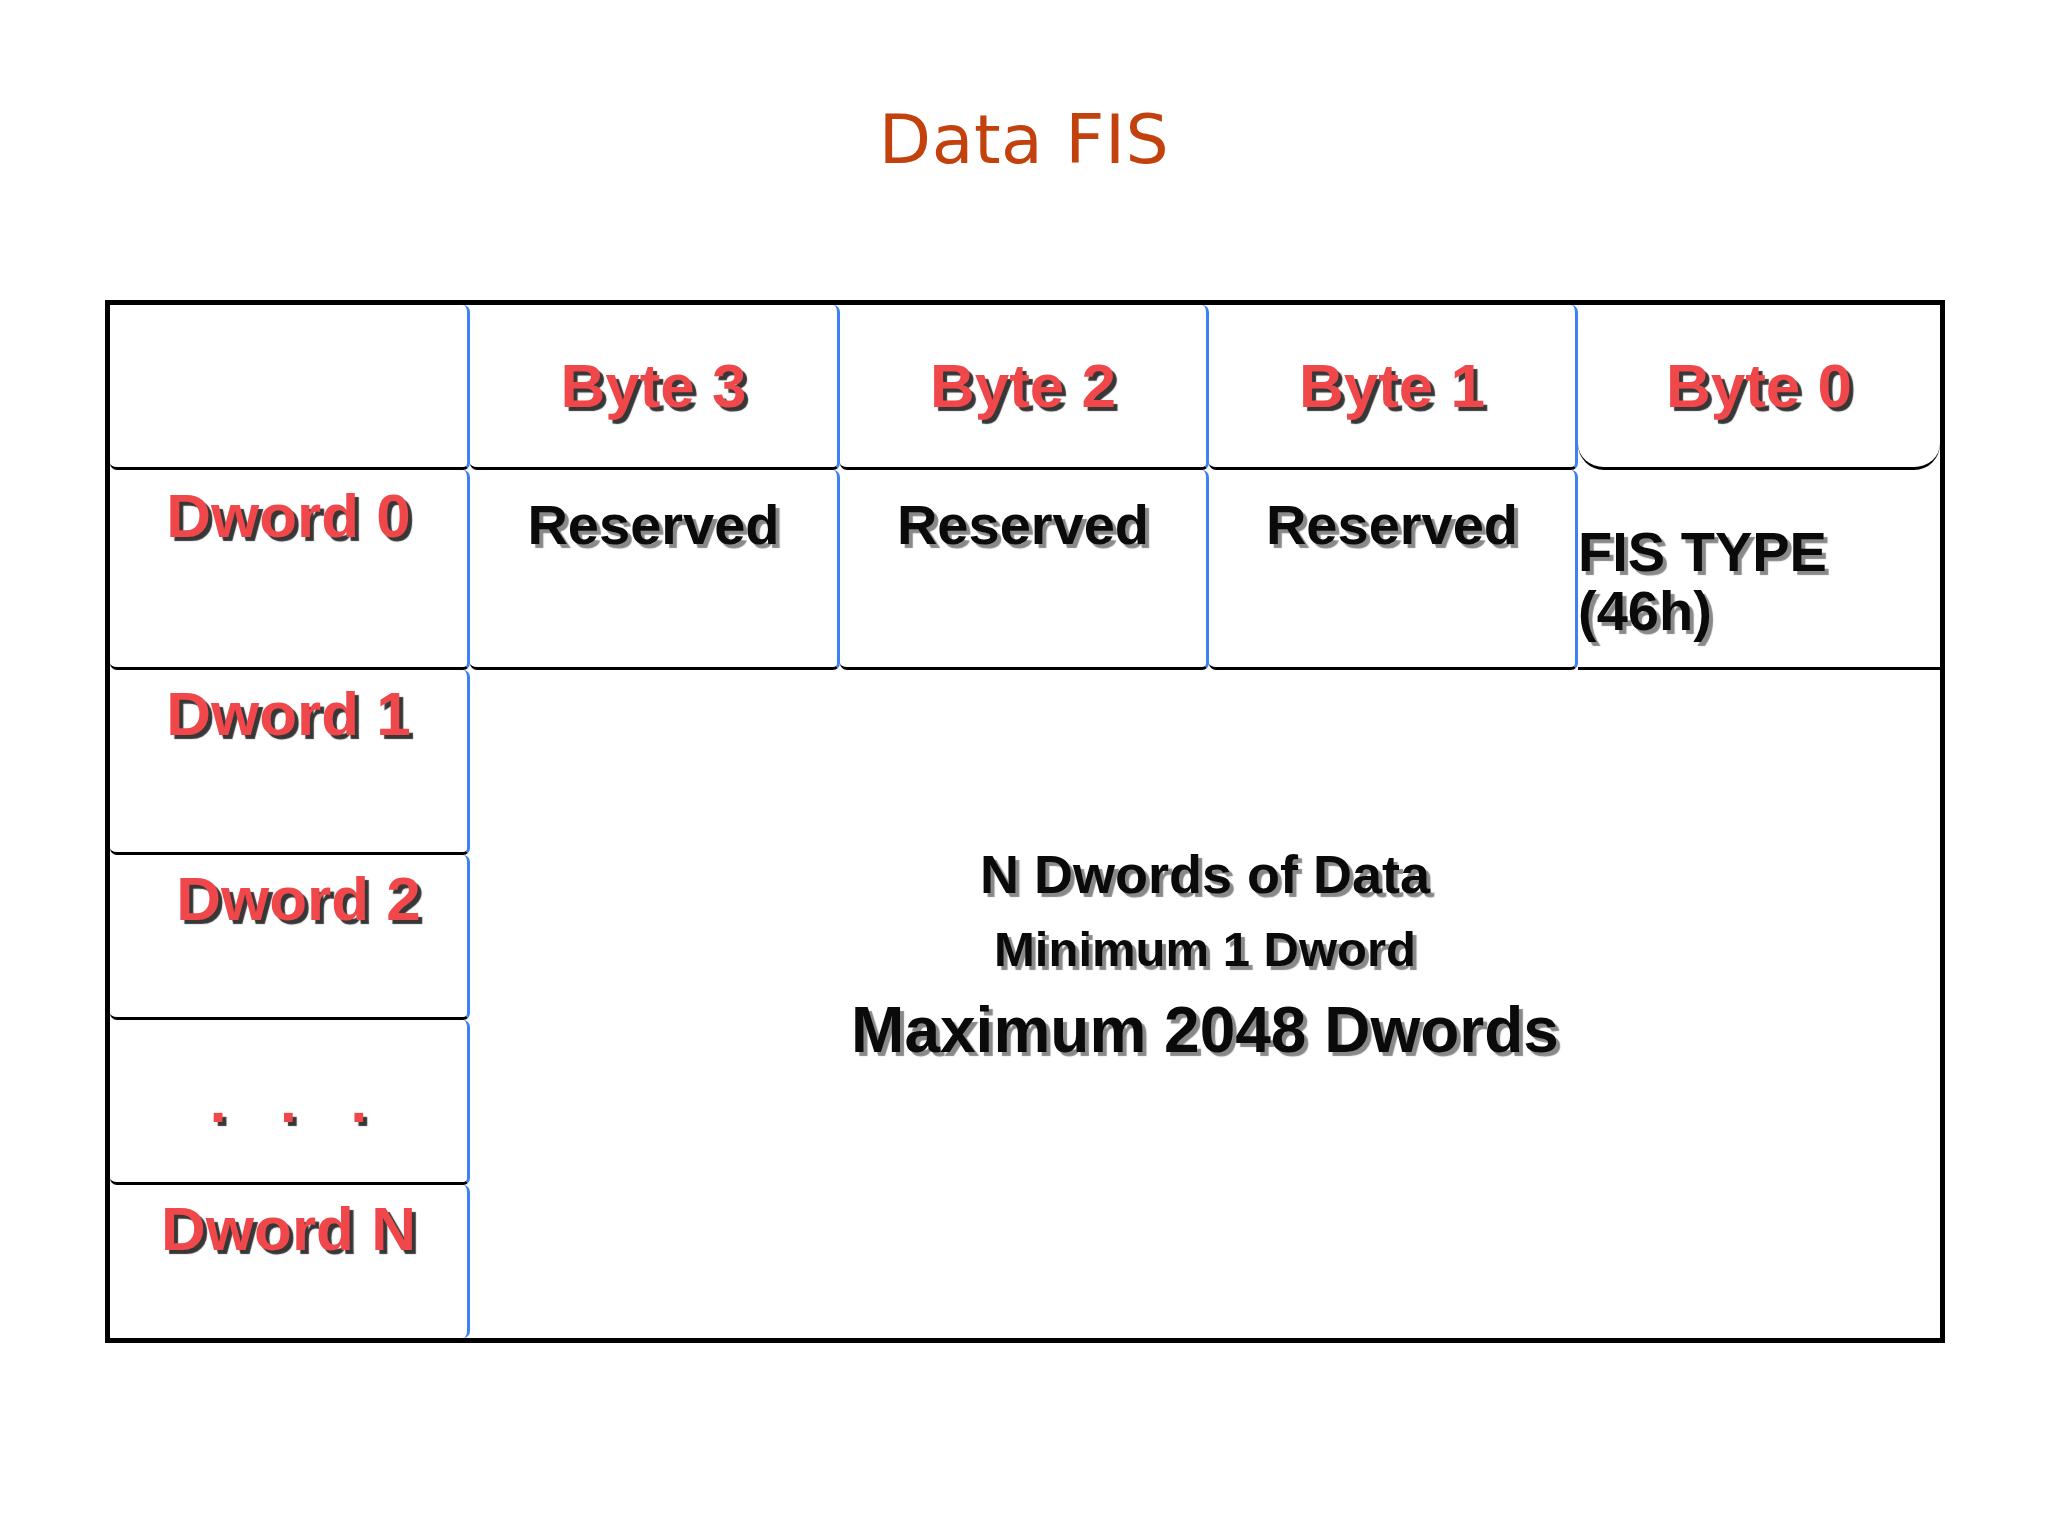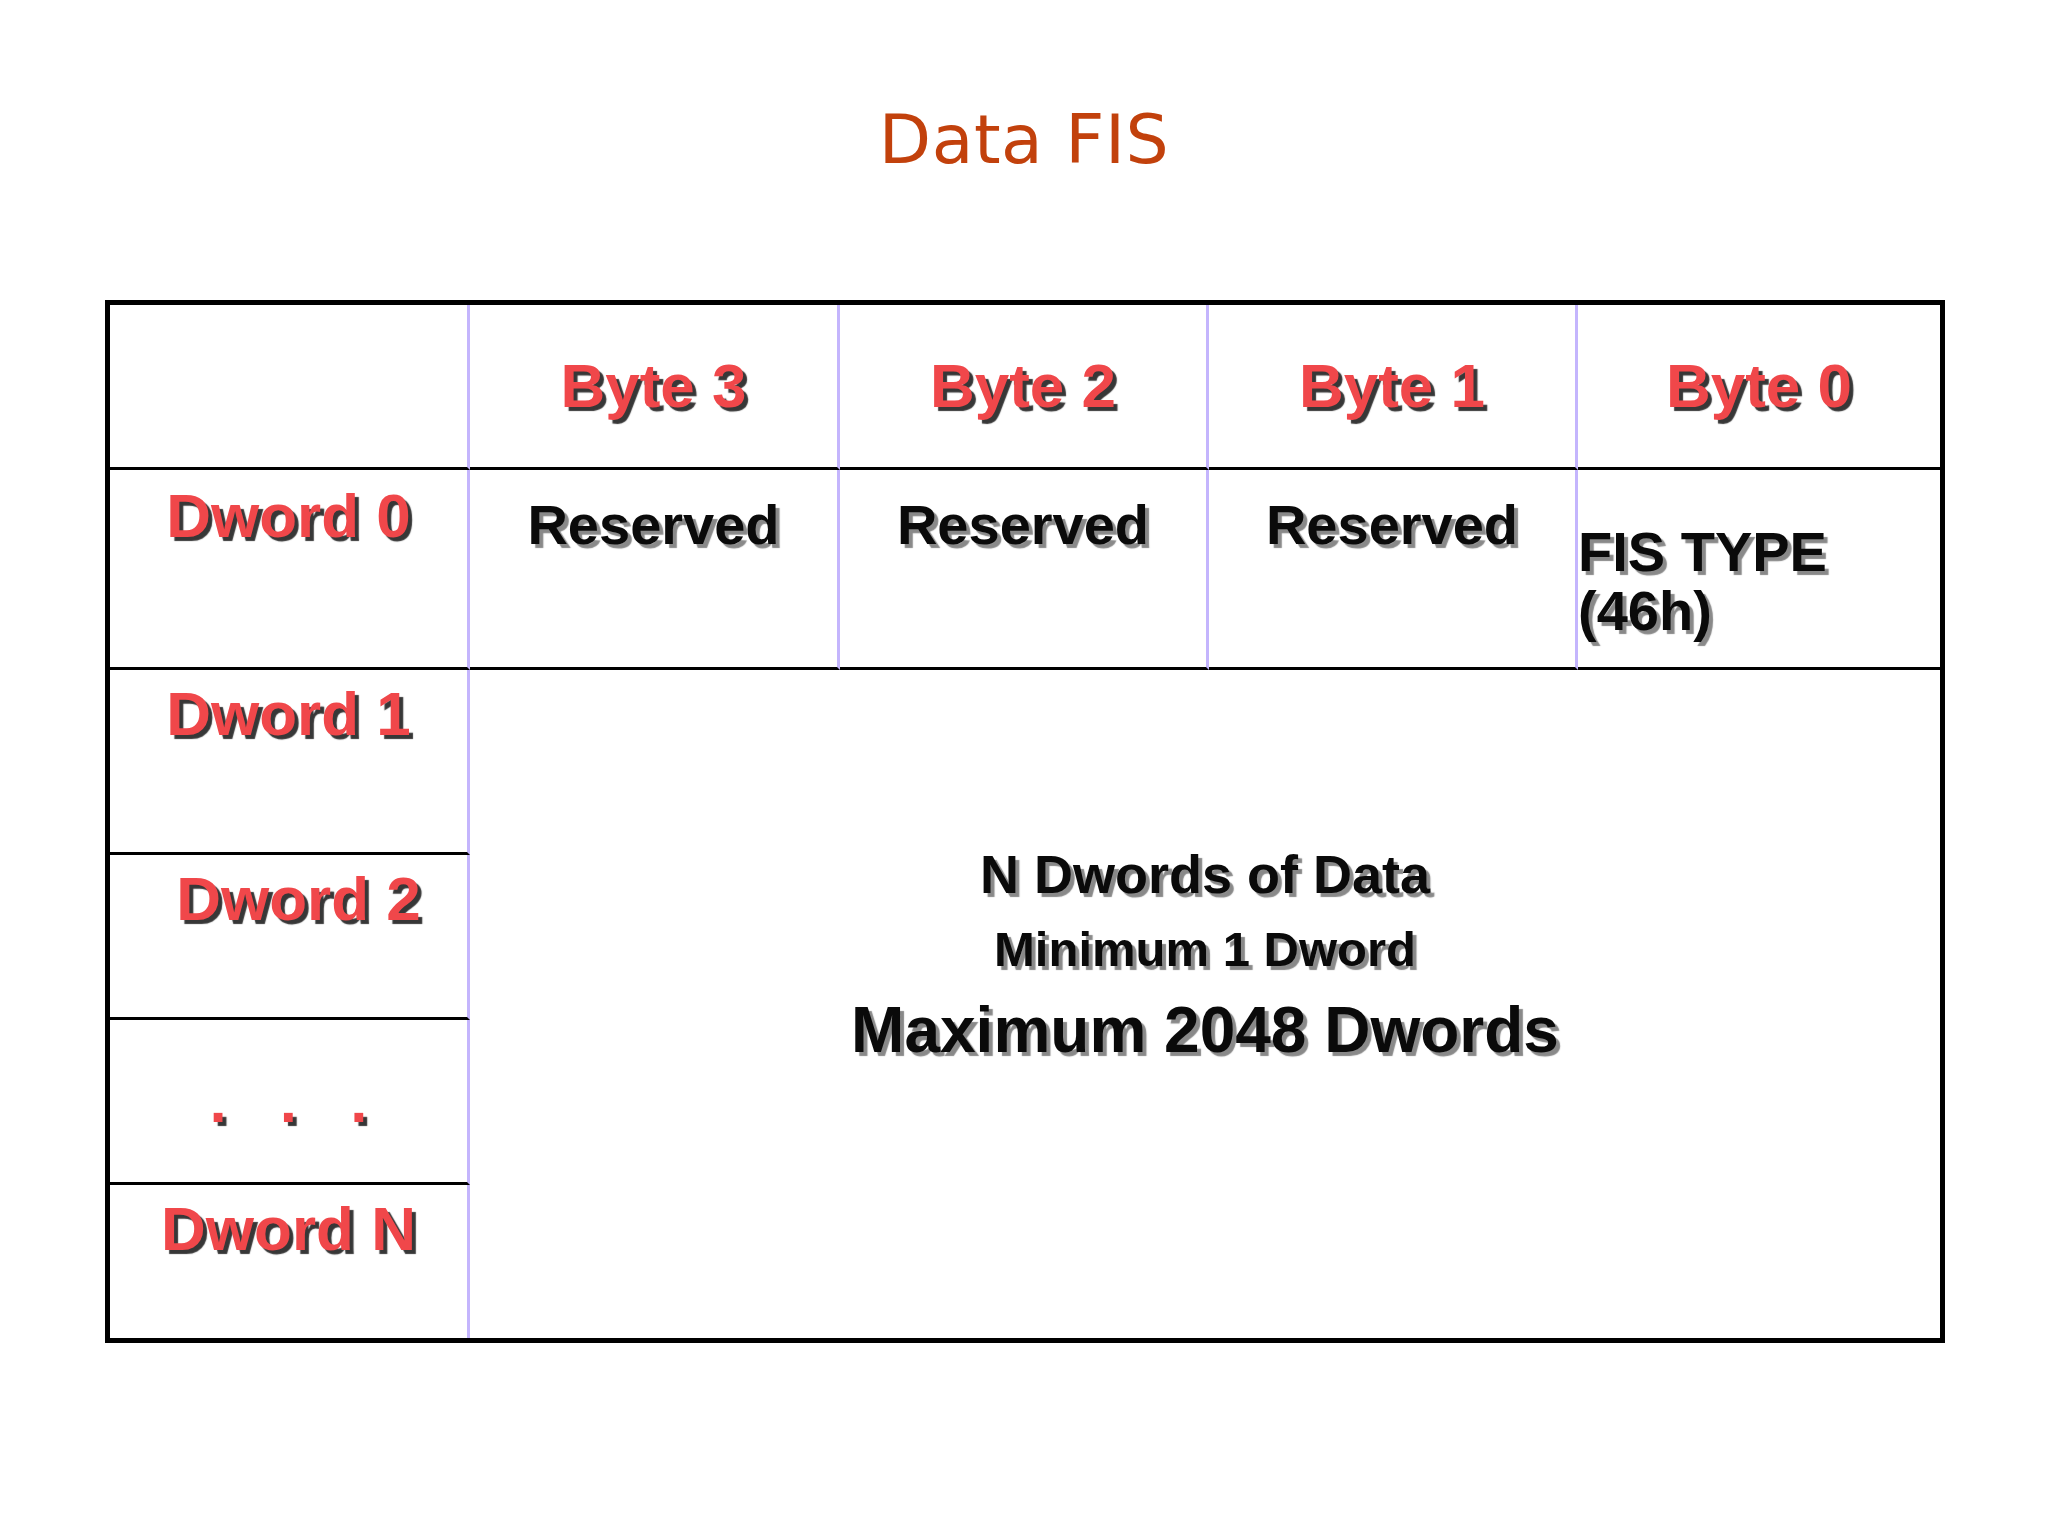--- a/index.html
+++ b/index.html
@@ -51,21 +51,21 @@
   }
 
   
   .cell {
     position: absolute;
     box-sizing: border-box;
     background: transparent;
   }
 
   
-  .bdr-r { border-right: 3px solid #c4b5fd; }
+  .bdr-r { border-right: 3px solid #3b82f6; border-radius: 7px; }
   .bdr-b { border-bottom: 3px solid #000000; }
 
   
   .txt {
     font-family: "Liberation Sans", sans-serif;
     font-weight: 700;
     line-height: 1.04;
     white-space: nowrap;
   }
   .red {
@@ -151,21 +151,21 @@
     </div>
 
     <div class="cell center-both bdr-r bdr-b" style="left:730px; top:0px; width:369px; height:165px;">
       <span class="txt red hdr-label">Byte 2</span>
     </div>
 
     <div class="cell center-both bdr-r bdr-b" style="left:1099px; top:0px; width:369px; height:165px;">
       <span class="txt red hdr-label">Byte 1</span>
     </div>
 
-    <div class="cell center-both bdr-b" style="left:1468px; top:0px; width:362px; height:165px;">
+    <div class="cell center-both bdr-b" style="left:1468px; top:0px; width:362px; height:165px;border-radius:26px;">
       <span class="txt red hdr-label">Byte 0</span>
     </div>
 
     <div class="cell top-center bdr-r bdr-b" style="left:0px; top:165px; width:360px; height:200px; padding-top:14px;">
       <span class="txt red row-label">Dword 0</span>
     </div>
 
     <div class="cell dw0-cell bdr-r bdr-b" style="left:360px; top:165px; width:370px; height:200px;">
       <span class="txt blk body-txt">Reserved</span>
     </div>

